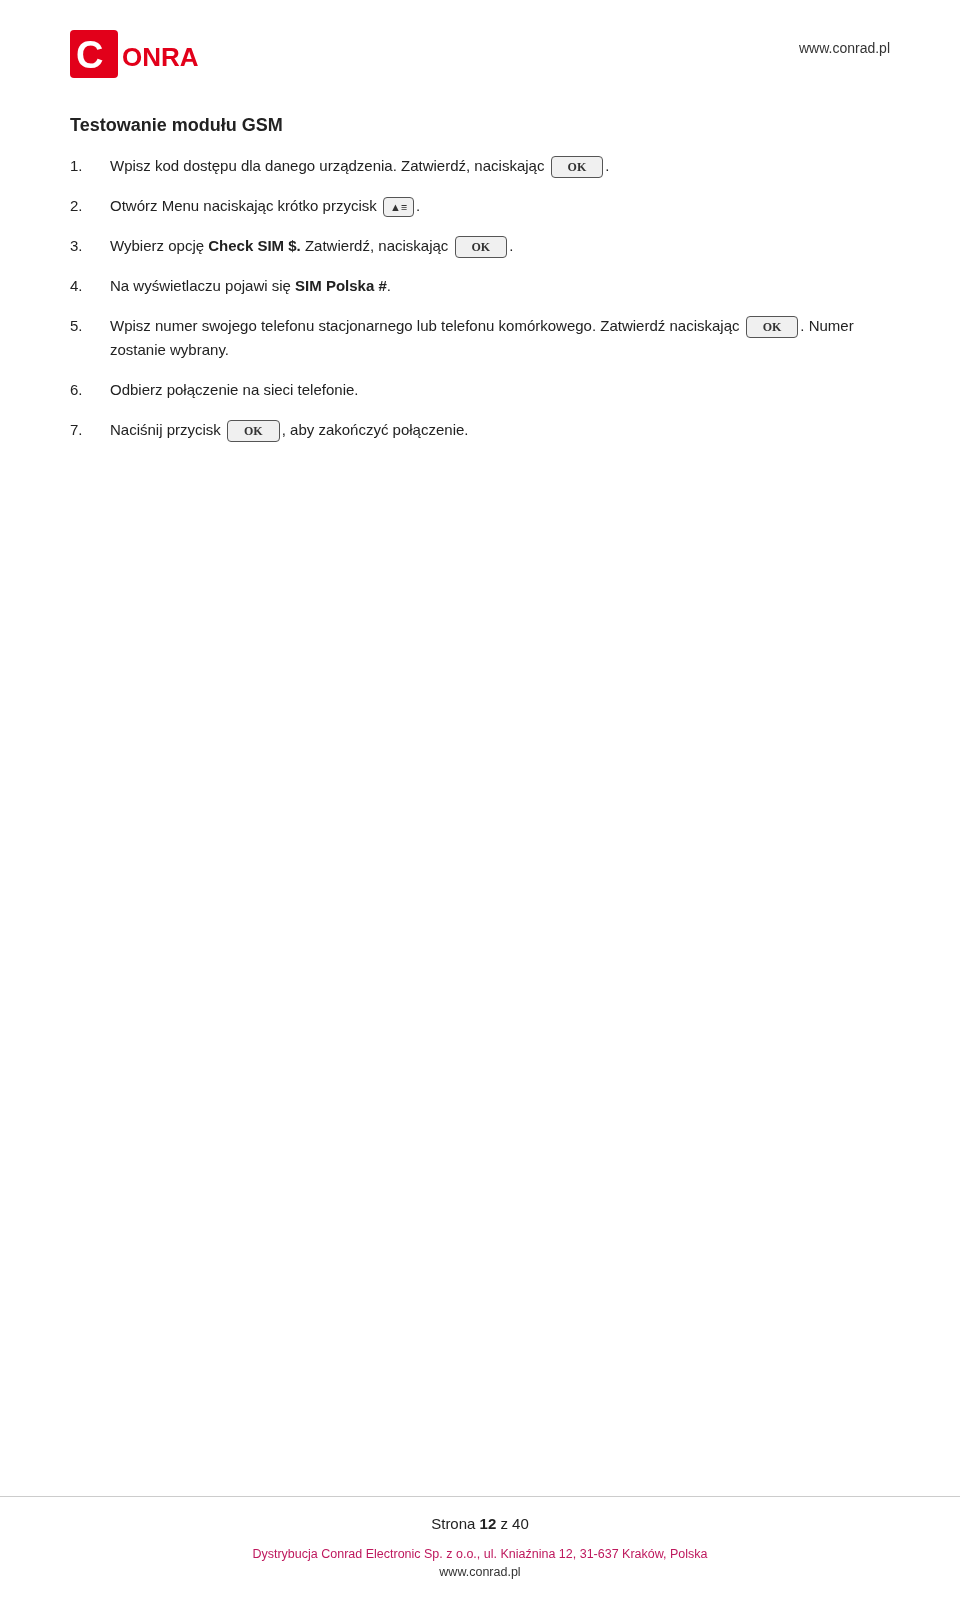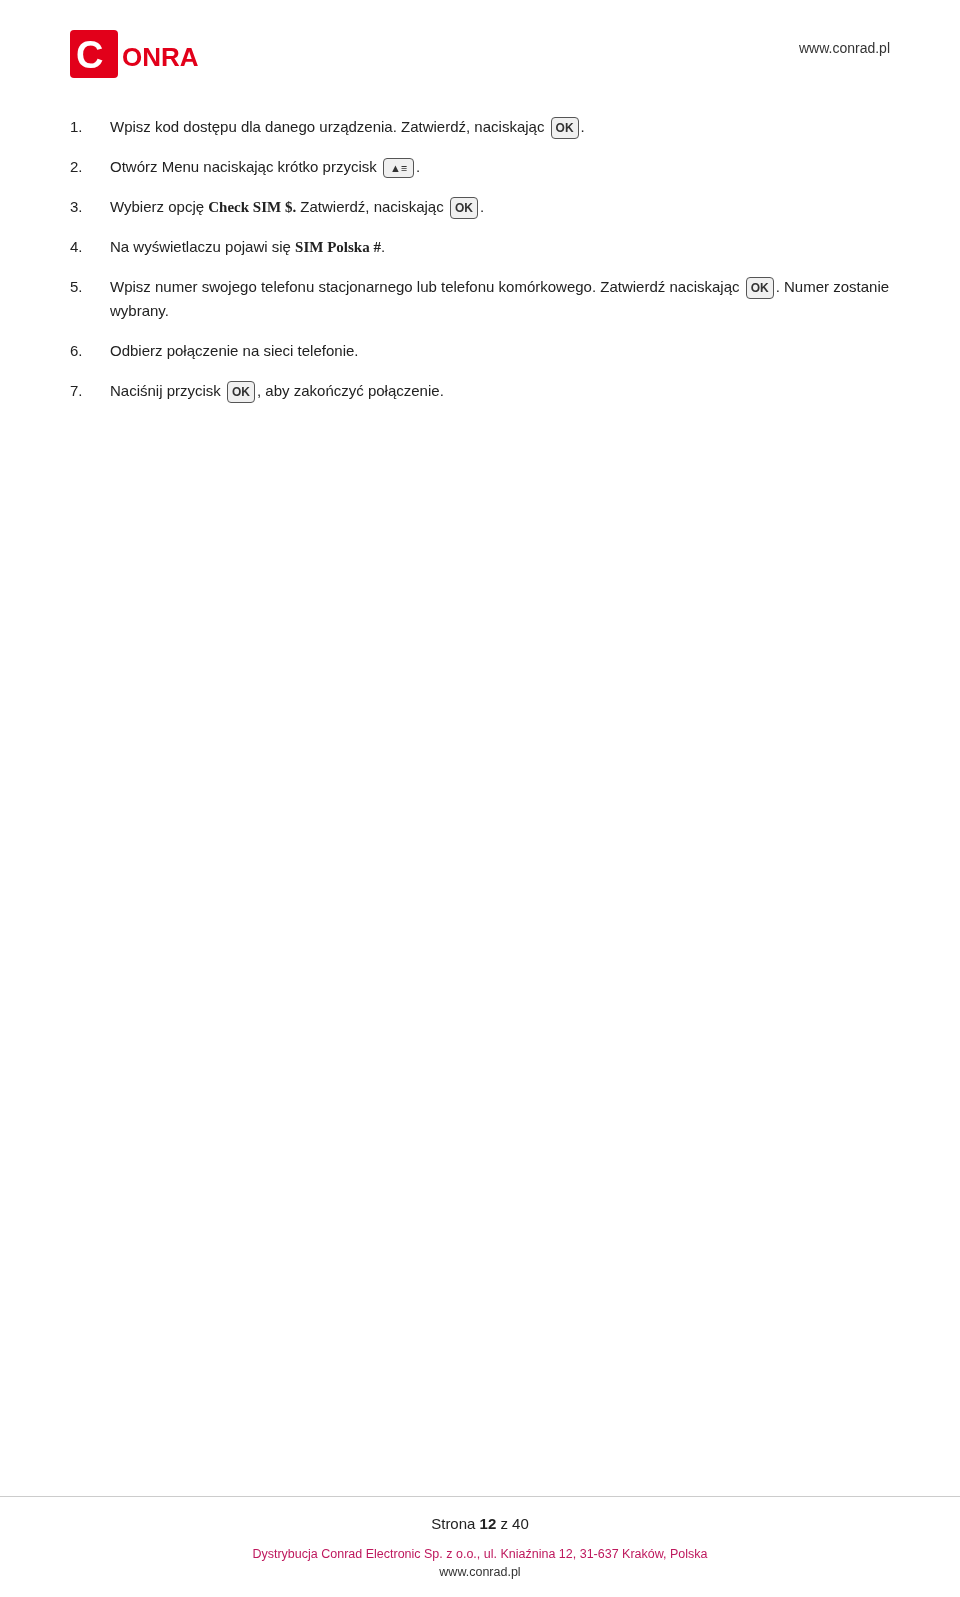--- a/index.html
+++ b/index.html
@@ -79,36 +79,36 @@
       font-size: 15px;
     }
 
     .step-text {
       flex: 1;
       font-size: 15px;
     }
 
     .step-text b {
       font-weight: bold;
-      font-family: Liberation Serif, serif;
     }
 
     
     .ok-btn {
       display: inline-block;
       border: 1.5px solid #555;
       border-radius: 4px;
-      padding: 1px 4px;
+      padding: 1px 16px;
       font-size: 12px;
       font-weight: bold;
       color: #333;
       background: #f0f0f0;
       vertical-align: middle;
       margin: 0 2px;
       line-height: 1.5;
+      font-family: Liberation Serif, serif;
     }
 
     
     .menu-btn {
       display: inline-block;
       border: 1.5px solid #555;
       border-radius: 4px;
       padding: 1px 6px;
       font-size: 11px;
       font-weight: bold;
@@ -164,20 +164,21 @@
         <rect x="0" y="0" width="48" height="48" rx="4" fill="#e2001a"></rect>
 
         <text x="6" y="38" font-family="Arial Black, Arial" font-size="38" font-weight="900" fill="white">C</text>
 
         <text x="52" y="36" font-family="Arial Black, Arial" font-size="26" font-weight="900" fill="#e2001a">ONRAD</text>
       </svg>
     </div>
     <div class="header-url">www.conrad.pl</div>
   </div>
 
+  <div class="section-title">Testowanie modułu GSM</div>
 
 
   <ol class="step-list">
 
     <li class="step-item">
       <span class="step-num">1.</span>
       <span class="step-text">
         Wpisz kod dostępu dla danego urządzenia. Zatwierdź, naciskając
         <span class="ok-btn">OK</span>.
       </span>

